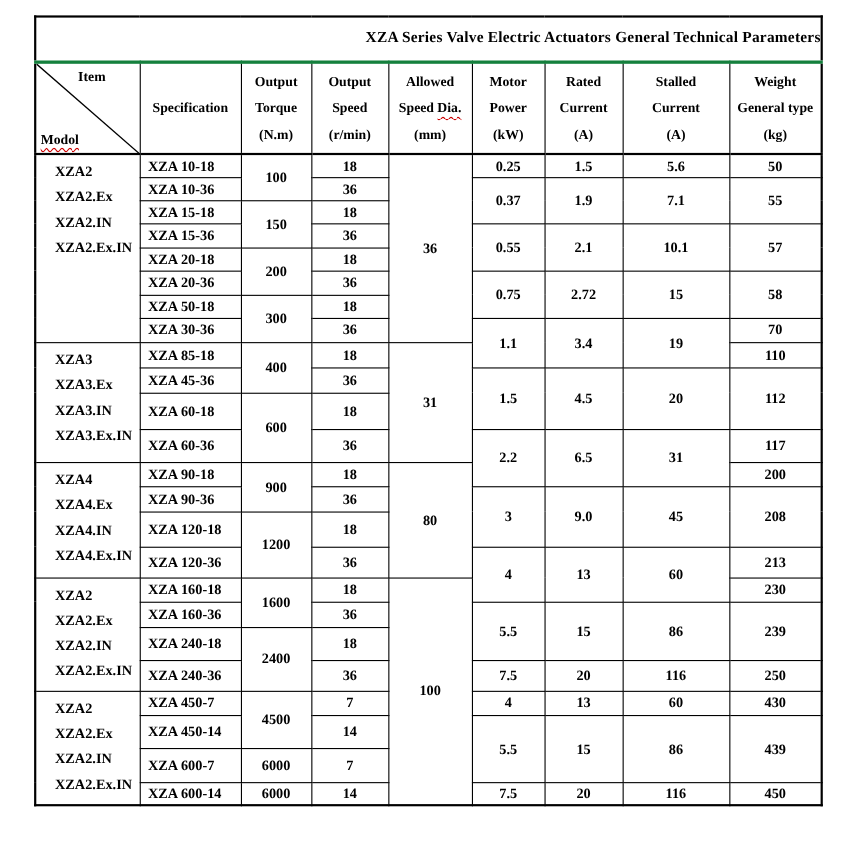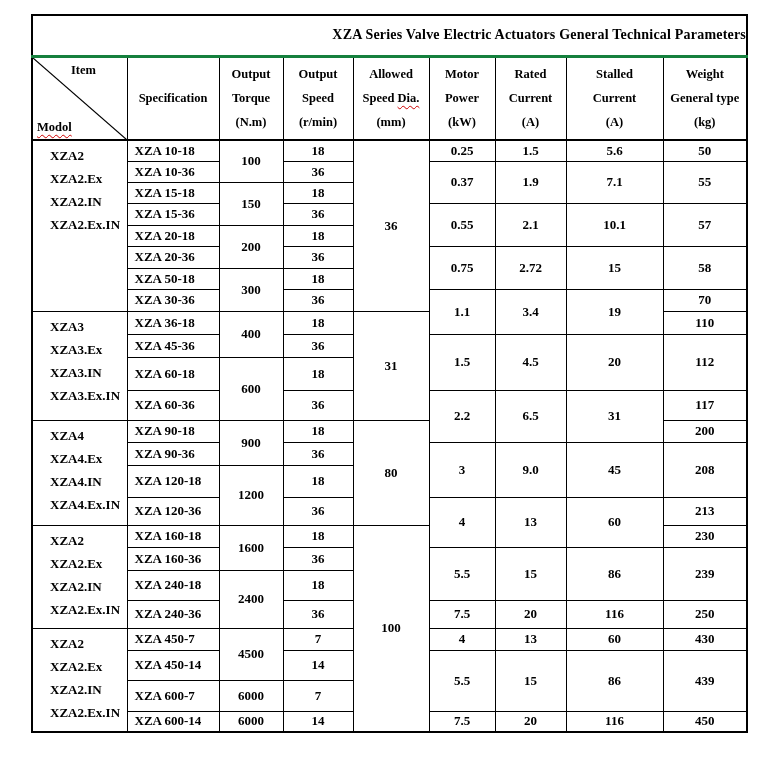--- a/index.html
+++ b/index.html
@@ -136,21 +136,21 @@
     <td rowspan="2">3.4</td>
     <td rowspan="2">19</td>
     <td>70</td>
   </tr>
 
   <tr style="height:23px">
     <td rowspan="4" class="models">XZA3
 XZA3.Ex
 XZA3.IN
 XZA3.Ex.IN</td>
-    <td class="spec">XZA 36-18</td>
+    <td class="spec">XZA 85-18</td>
     <td rowspan="2">400</td>
     <td>18</td>
     <td rowspan="4">31</td>
     <td>110</td>
   </tr>
   <tr style="height:23px">
     <td class="spec">XZA 45-36</td>
     <td>36</td>
     <td rowspan="2">1.5</td>
     <td rowspan="2">4.5</td>

